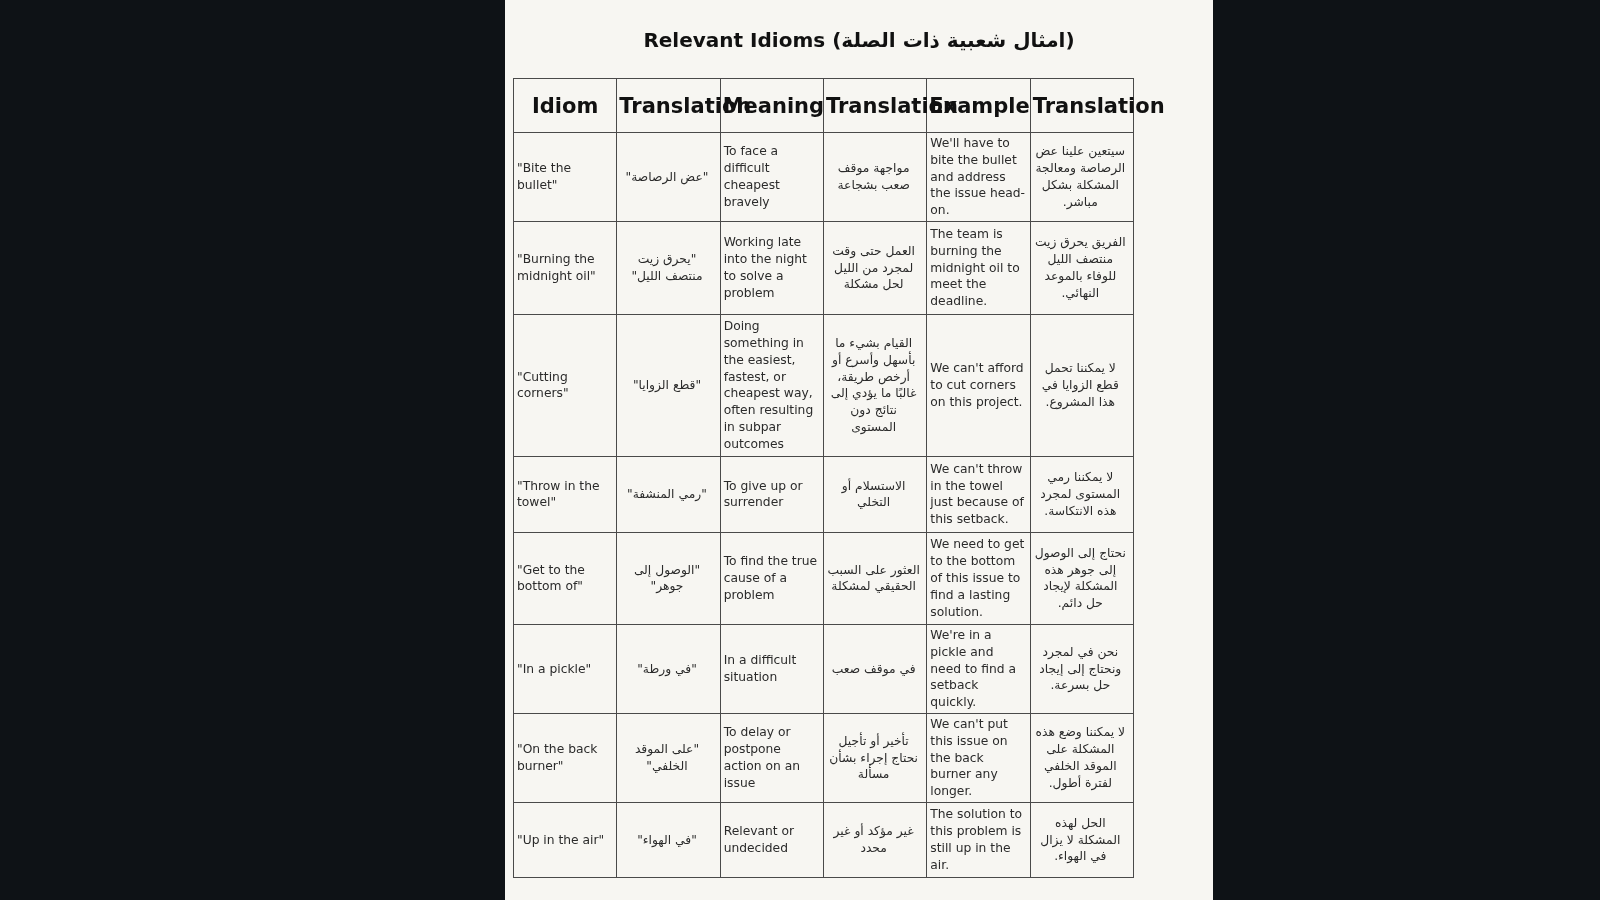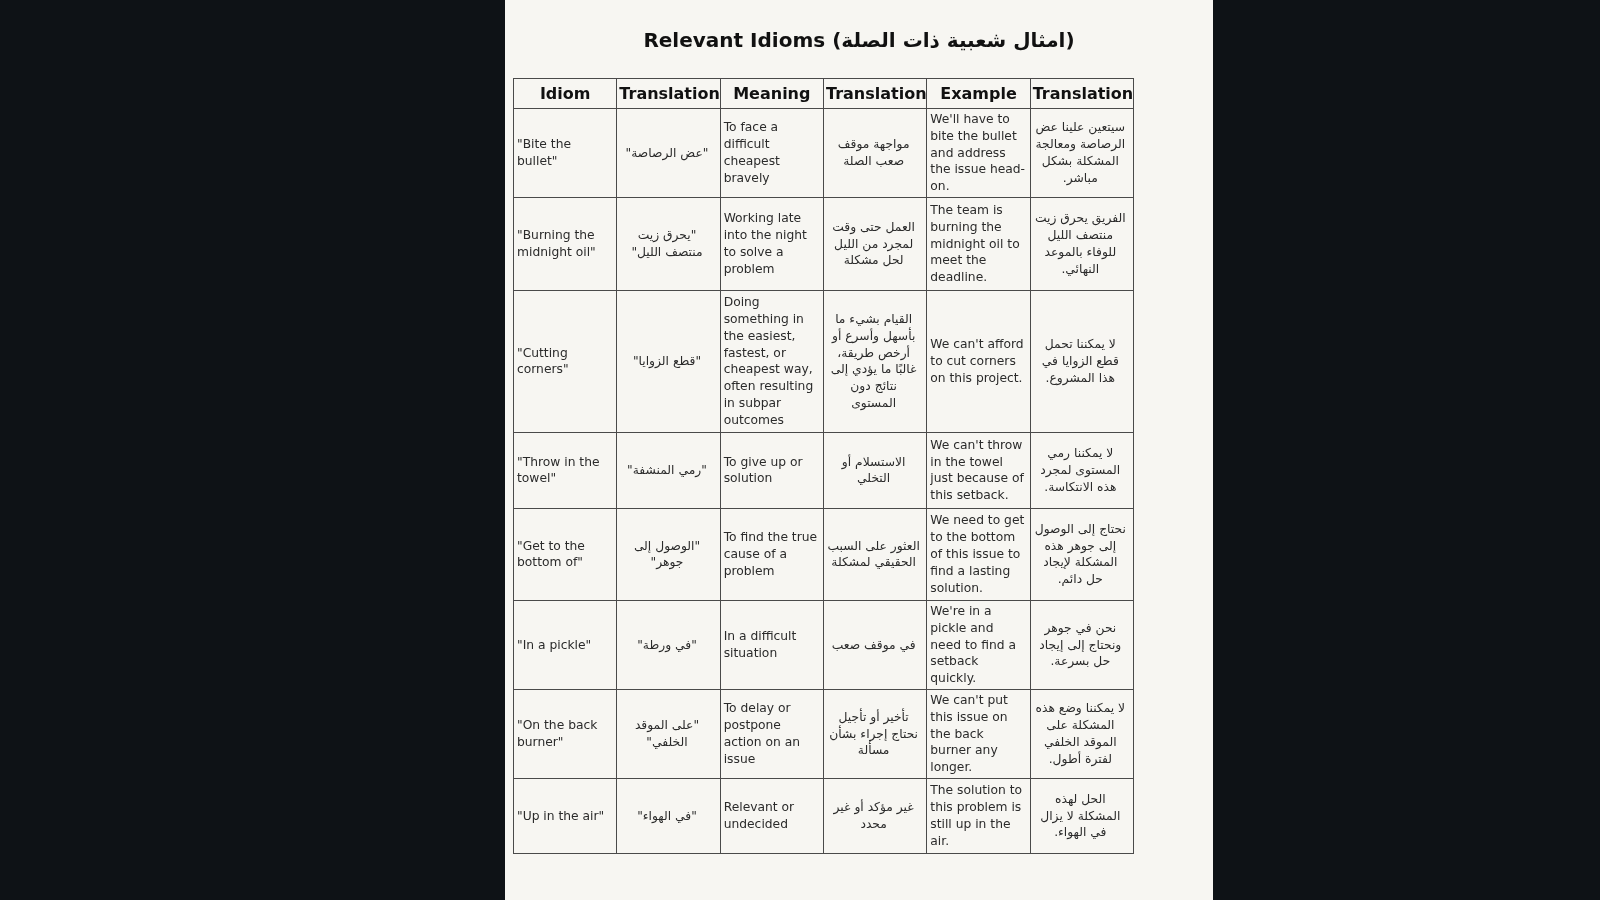--- a/index.html
+++ b/index.html
@@ -16,22 +16,22 @@
     font-family: "DejaVu Sans", sans-serif; font-weight: bold; font-size: 20px; color: #111;
   }
   table {
     position: absolute; left: 8px; top: 78px; width: 621px;
     border-collapse: collapse; table-layout: fixed;
   }
   th, td {
     border: 1px solid #4a4a4a; vertical-align: middle; color: #2b2b2b;
   }
   th {
-    height: 29px; font-family: "DejaVu Sans", sans-serif; font-weight: bold; font-size: 16px;
-    color: #111; text-align: center; padding: 0 2px;
+    height: 29px; font-family: "DejaVu Sans", sans-serif; font-weight: bold; font-size: 21px;
+    color: #111; text-align: center; padding: 12px 2px;
   }
   td {
     font-family: "DejaVu Sans", sans-serif; font-size: 12.3px; line-height: 16.8px;
     padding: 2px 2px 2px 3px; text-align: left; word-wrap: break-word;
   }
   td.ar { direction: rtl; text-align: center; padding-right: 6px; }
   tr.r0 { height: 75px; }
   tr.r1 { height: 93px; }
   tr.r2 { height: 142px; }
   tr.r3 { height: 76px; }
@@ -55,21 +55,21 @@
         <th>Translation</th>
         <th>Example</th>
         <th>Translation</th>
       </tr>
     </thead>
     <tbody id="tbody">
   <tr class="r0">
     <td>"Bite the bullet"</td>
     <td class="ar">"عض الرصاصة"</td>
     <td>To face a difficult cheapest bravely</td>
-    <td class="ar">مواجهة موقف صعب الصلة</td>
+    <td class="ar">مواجهة موقف صعب بشجاعة</td>
     <td>We'll have to bite the bullet and address the issue head-on.</td>
     <td class="ar">سيتعين علينا عض الرصاصة ومعالجة المشكلة بشكل مباشر.</td>
   </tr>
 
   <tr class="r1">
     <td>"Burning the midnight oil"</td>
     <td class="ar">"يحرق زيت منتصف الليل"</td>
     <td>Working late into the night to solve a problem</td>
     <td class="ar">العمل حتى وقت لمجرد من الليل لحل مشكلة</td>
     <td>The team is burning the midnight oil to meet the deadline.</td>
@@ -81,42 +81,42 @@
     <td class="ar">"قطع الزوايا"</td>
     <td>Doing something in the easiest, fastest, or cheapest way, often resulting in subpar outcomes</td>
     <td class="ar">القيام بشيء ما بأسهل وأسرع أو أرخص طريقة، غالبًا ما يؤدي إلى نتائج دون المستوى</td>
     <td>We can't afford to cut corners on this project.</td>
     <td class="ar">لا يمكننا تحمل قطع الزوايا في هذا المشروع.</td>
   </tr>
 
   <tr class="r3">
     <td>"Throw in the towel"</td>
     <td class="ar">"رمي المنشفة"</td>
-    <td>To give up or solution</td>
+    <td>To give up or surrender</td>
     <td class="ar">الاستسلام أو التخلي</td>
     <td>We can't throw in the towel just because of this setback.</td>
     <td class="ar">لا يمكننا رمي المستوى لمجرد هذه الانتكاسة.</td>
   </tr>
 
   <tr class="r4">
     <td>"Get to the bottom of"</td>
     <td class="ar">"الوصول إلى جوهر"</td>
     <td>To find the true cause of a problem</td>
     <td class="ar">العثور على السبب الحقيقي لمشكلة</td>
     <td>We need to get to the bottom of this issue to find a lasting solution.</td>
     <td class="ar">نحتاج إلى الوصول إلى جوهر هذه المشكلة لإيجاد حل دائم.</td>
   </tr>
 
   <tr class="r5">
     <td>"In a pickle"</td>
     <td class="ar">"في ورطة"</td>
     <td>In a difficult situation</td>
     <td class="ar">في موقف صعب</td>
     <td>We're in a pickle and need to find a setback quickly.</td>
-    <td class="ar">نحن في جوهر ونحتاج إلى إيجاد حل بسرعة.</td>
+    <td class="ar">نحن في لمجرد ونحتاج إلى إيجاد حل بسرعة.</td>
   </tr>
 
   <tr class="r6">
     <td>"On the back burner"</td>
     <td class="ar">"على الموقد الخلفي"</td>
     <td>To delay or postpone action on an issue</td>
     <td class="ar">تأخير أو تأجيل نحتاج إجراء بشأن مسألة</td>
     <td>We can't put this issue on the back burner any longer.</td>
     <td class="ar">لا يمكننا وضع هذه المشكلة على الموقد الخلفي لفترة أطول.</td>
   </tr>

